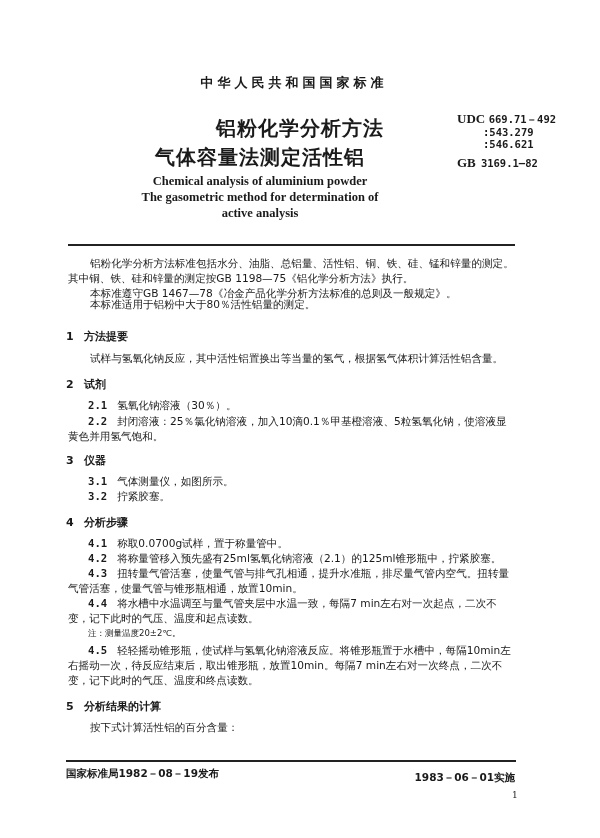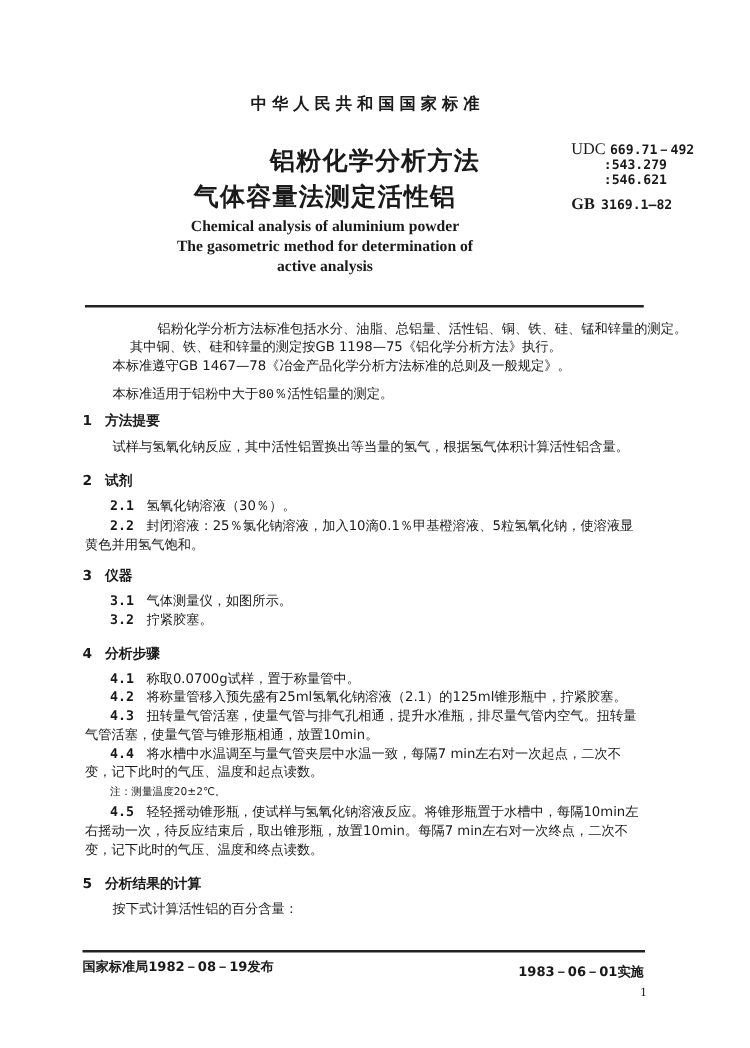--- a/index.html
+++ b/index.html
@@ -10,21 +10,21 @@
     .abs { position: absolute; }
     .nation { left: 0; width: 588px; top: 74px; text-align: center; font-family: "DejaVu Sans", sans-serif; font-weight: bold; font-size: 13px; letter-spacing: 4px; }
     .title-cn { left: 0; width: 520px; text-align: center; font-family: "DejaVu Sans", sans-serif; font-size: 20px; font-weight: bold; letter-spacing: 1px; }
     .title-cn.l1 { top: 115px; padding-left: 40px; }
     .title-cn.l2 { top: 144px; }
     .title-en { left: 0; width: 520px; text-align: center; font-family: "Liberation Serif", serif; font-weight: bold; font-size: 12.5px; line-height: 16px; }
     .title-en.l1 { top: 173px; }
     .title-en.l2 { top: 189px; }
     .title-en.l3 { top: 205px; }
     .udc { left: 457px; top: 113px; font-size: 11px; line-height: 12px; }
-    .udc .lbl { font-family: "Liberation Serif", serif; font-weight: normal; font-size: 13px; }
+    .udc .lbl { font-family: "Liberation Serif", serif; font-weight: bold; font-size: 13px; }
     .udc .num { font-family: "DejaVu Sans Mono", monospace; font-weight: bold; font-size: 10.5px; }
     .udc .sub { padding-left: 26px; display: block; font-family: "DejaVu Sans Mono", monospace; font-weight: bold; font-size: 10.5px; }
     .gb { left: 457px; top: 152px; }
     .gb .lbl { font-family: "Liberation Serif", serif; font-weight: bold; font-size: 13px; }
     .gb .num { font-family: "DejaVu Sans Mono", monospace; font-weight: bold; font-size: 10.5px; }
     .rule { background: #222; height: 2px; }
     .rule.top { left: 68px; top: 244px; width: 447px; }
     .rule.bottom { left: 66px; top: 760px; width: 450px; }
     .para { left: 68px; width: 448px; font-size: 10.6px; line-height: 15px; font-family: "DejaVu Sans", sans-serif; }
     .indent { text-indent: 22px; }
@@ -53,23 +53,23 @@
   <span class="sub">:543.279</span>
   <span class="sub">:546.621</span>
 </div>
 <div class="abs gb">
   <span class="lbl">GB</span>
   <span class="num">3169.1—82</span>
 </div>
 
 <div class="abs rule top"></div>
 
-<div class="abs para indent" style="top:256px;margin-left:36px;">铝粉化学分析方法标准包括水分、油脂、总铝量、活性铝、铜、铁、硅、锰和锌量的测定。其中铜、铁、硅和锌量的测定按GB 1198—75《铝化学分析方法》执行。</div>
+<div class="abs para indent" style="top:256px;">铝粉化学分析方法标准包括水分、油脂、总铝量、活性铝、铜、铁、硅、锰和锌量的测定。其中铜、铁、硅和锌量的测定按GB 1198—75《铝化学分析方法》执行。</div>
 <div class="abs para indent" style="top:286px;">本标准遵守GB 1467—78《冶金产品化学分析方法标准的总则及一般规定》。</div>
-<div class="abs para indent" style="top:309px;font-family:Liberation Mono, monospace;">本标准适用于铝粉中大于80％活性铝量的测定。</div>
+<div class="abs para indent" style="top:297px;">本标准适用于铝粉中大于80％活性铝量的测定。</div>
 
 <div class="abs h" style="top:329px;">
   <span class="n">1</span><span>方法提要</span>
 </div>
 <div class="abs para indent" style="top:351px;">试样与氢氧化钠反应，其中活性铝置换出等当量的氢气，根据氢气体积计算活性铝含量。</div>
 
 <div class="abs h" style="top:377px;">
   <span class="n">2</span><span>试剂</span>
 </div>
 <div class="abs item" style="top:398px;">

